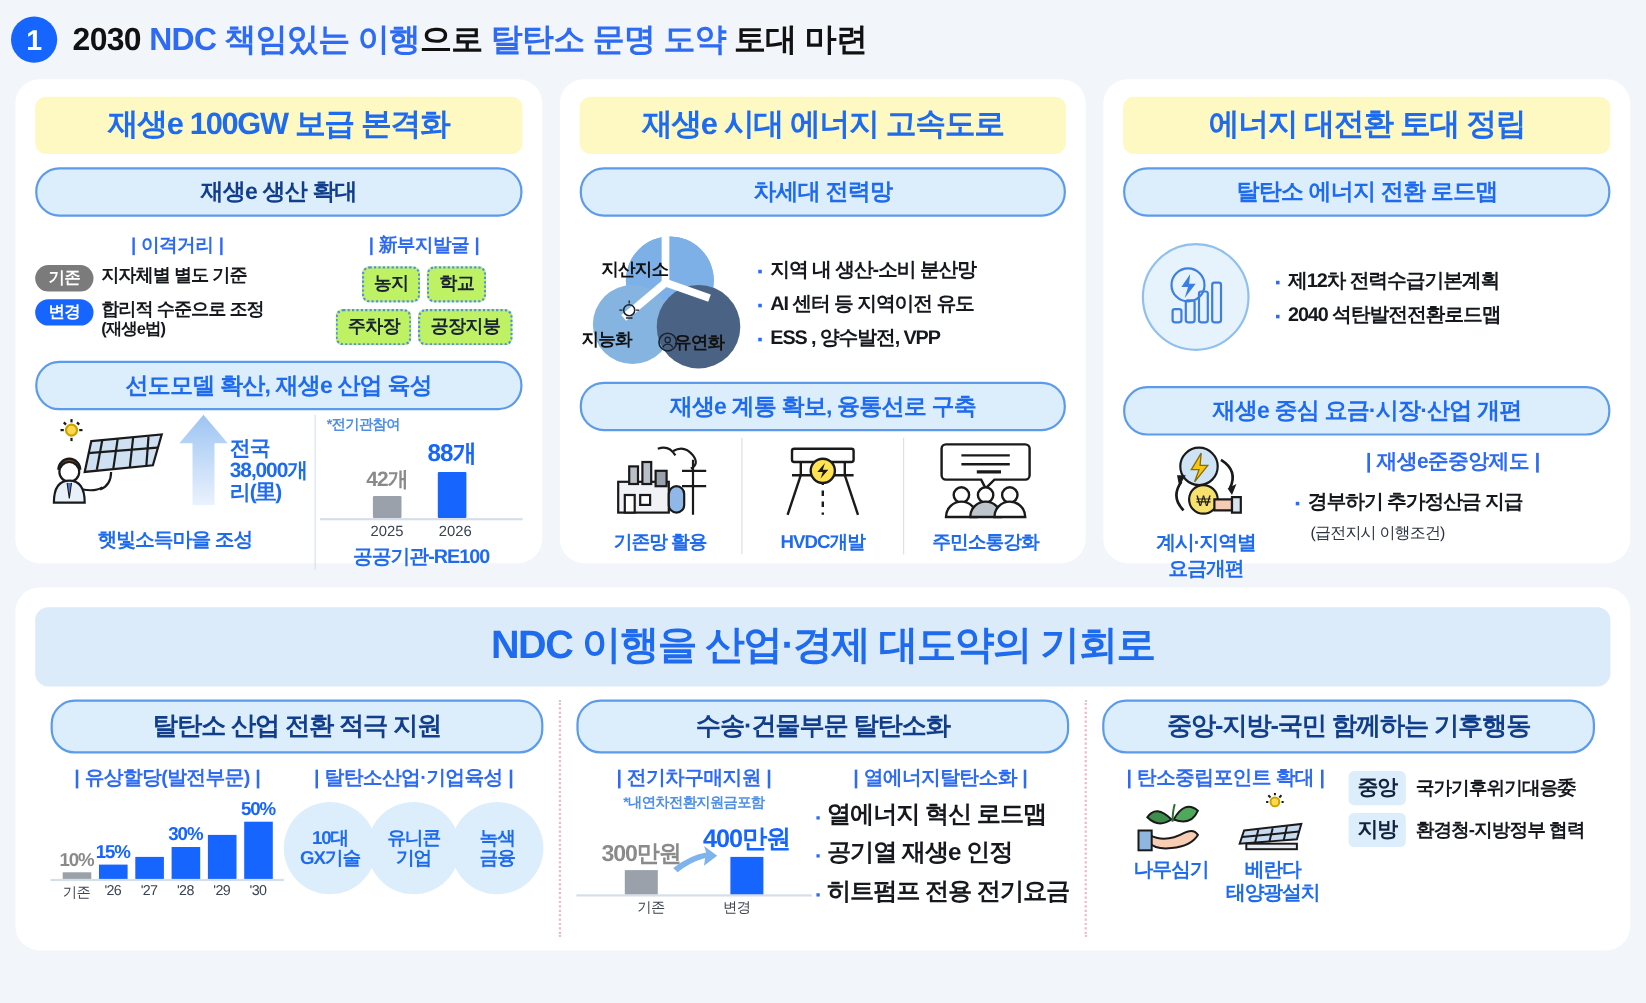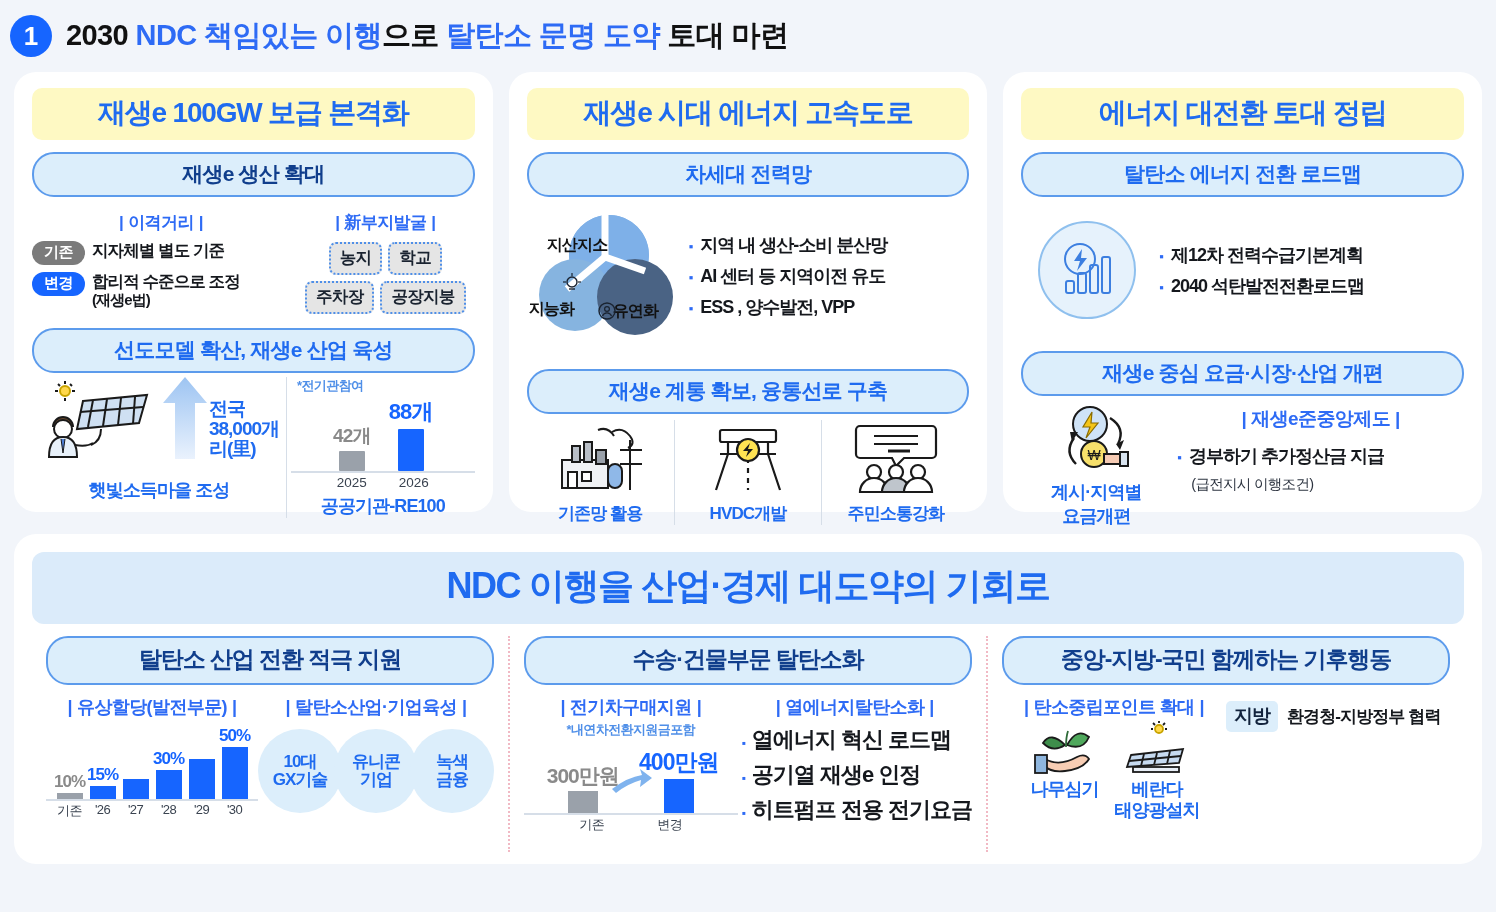--- a/index.html
+++ b/index.html
@@ -63,21 +63,21 @@
   .pill{
     border-radius:14px;color:#fff;font-size:15px;font-weight:bold;
     padding:2px 12px 3px 12px;white-space:nowrap;flex:0 0 auto;letter-spacing:-0.5px;
   }
   .pill.gray{background:#7B7B7B;}
   .pill.blue{background:#1665FF;}
   .pill-txt{font-size:16.5px;font-weight:bold;letter-spacing:-0.9px;line-height:1.12;}
   .pill-txt .sm{font-size:15px;text-align:right;}
   .tag-grid{display:flex;flex-wrap:wrap;gap:6px;margin-top:8px;justify-content:center;}
   .tag{
-    border:2px dotted #4F8FE8;background:#e5e5e5;border-radius:7px;
+    border:2px dotted #4F8FE8;background:#bef264;border-radius:7px;
     font-size:16.5px;font-weight:bold;color:#1A2330;
     padding:3px 9px 4px 9px;letter-spacing:-0.7px;white-space:nowrap;
   }
 
   .c1-bottom{display:flex;margin-top:4px;align-items:flex-start;}
   .c1-b-left{flex:0 0 254px;position:relative;text-align:center;}
   .c1-b-right{flex:1 1 auto;text-align:center;border-left:1.5px solid #D6DEE8;padding-left:4px;}
   .cap-blue{color:#1F6BF0;font-size:18px;font-weight:bold;letter-spacing:-0.9px;white-space:nowrap;}
   .note-star{color:#4F8FE8;font-size:13px;font-weight:bold;letter-spacing:-0.6px;}
 
@@ -334,21 +334,21 @@
               <span class="bt">▪</span>
               <span class="btx">AI 센터 등 지역이전 유도</span>
             </div>
           <div class="bullet">
               <span class="bt">▪</span>
               <span class="btx">ESS , 양수발전, VPP</span>
             </div>
         </div>
       </div>
 
-      <div class="sub-head blue-t" style="margin-top:28px">재생e 계통 확보, 융통선로 구축</div>
+      <div class="sub-head blue-t" style="margin-top:6px">재생e 계통 확보, 융통선로 구축</div>
 
       <div class="icon3">
         <div class="cell">
           <svg width="92" height="76" viewBox="0 0 92 76">
             <g stroke="#1A1A1A" stroke-width="2" fill="none">
               <rect x="8" y="40" width="46" height="28" fill="#F0F2F5"></rect>
               <rect x="14" y="52" width="9" height="16" fill="#fff"></rect>
               <rect x="28" y="52" width="9" height="9" fill="#fff"></rect>
               <rect x="18" y="26" width="8" height="16" fill="#B9BFC7"></rect>
               <rect x="30" y="22" width="8" height="20" fill="#B9BFC7"></rect>
@@ -617,20 +617,24 @@
                   </g>
                 </svg>
                 <div class="lab">베란다</div>
                 <div class="lab">태양광설치</div>
               </div>
             </div>
           </div>
           <div class="bot-half">
             <div class="act-grid">
               <div class="act-row">
+                <span class="act-key">중앙</span>
+                <span class="act-val">국가기후위기대응委</span>
+              </div>
+              <div class="act-row">
                 <span class="act-key">지방</span>
                 <span class="act-val">환경청-지방정부 협력</span>
               </div>
             </div>
           </div>
         </div>
       </div>
 
     </div>
   </div>

